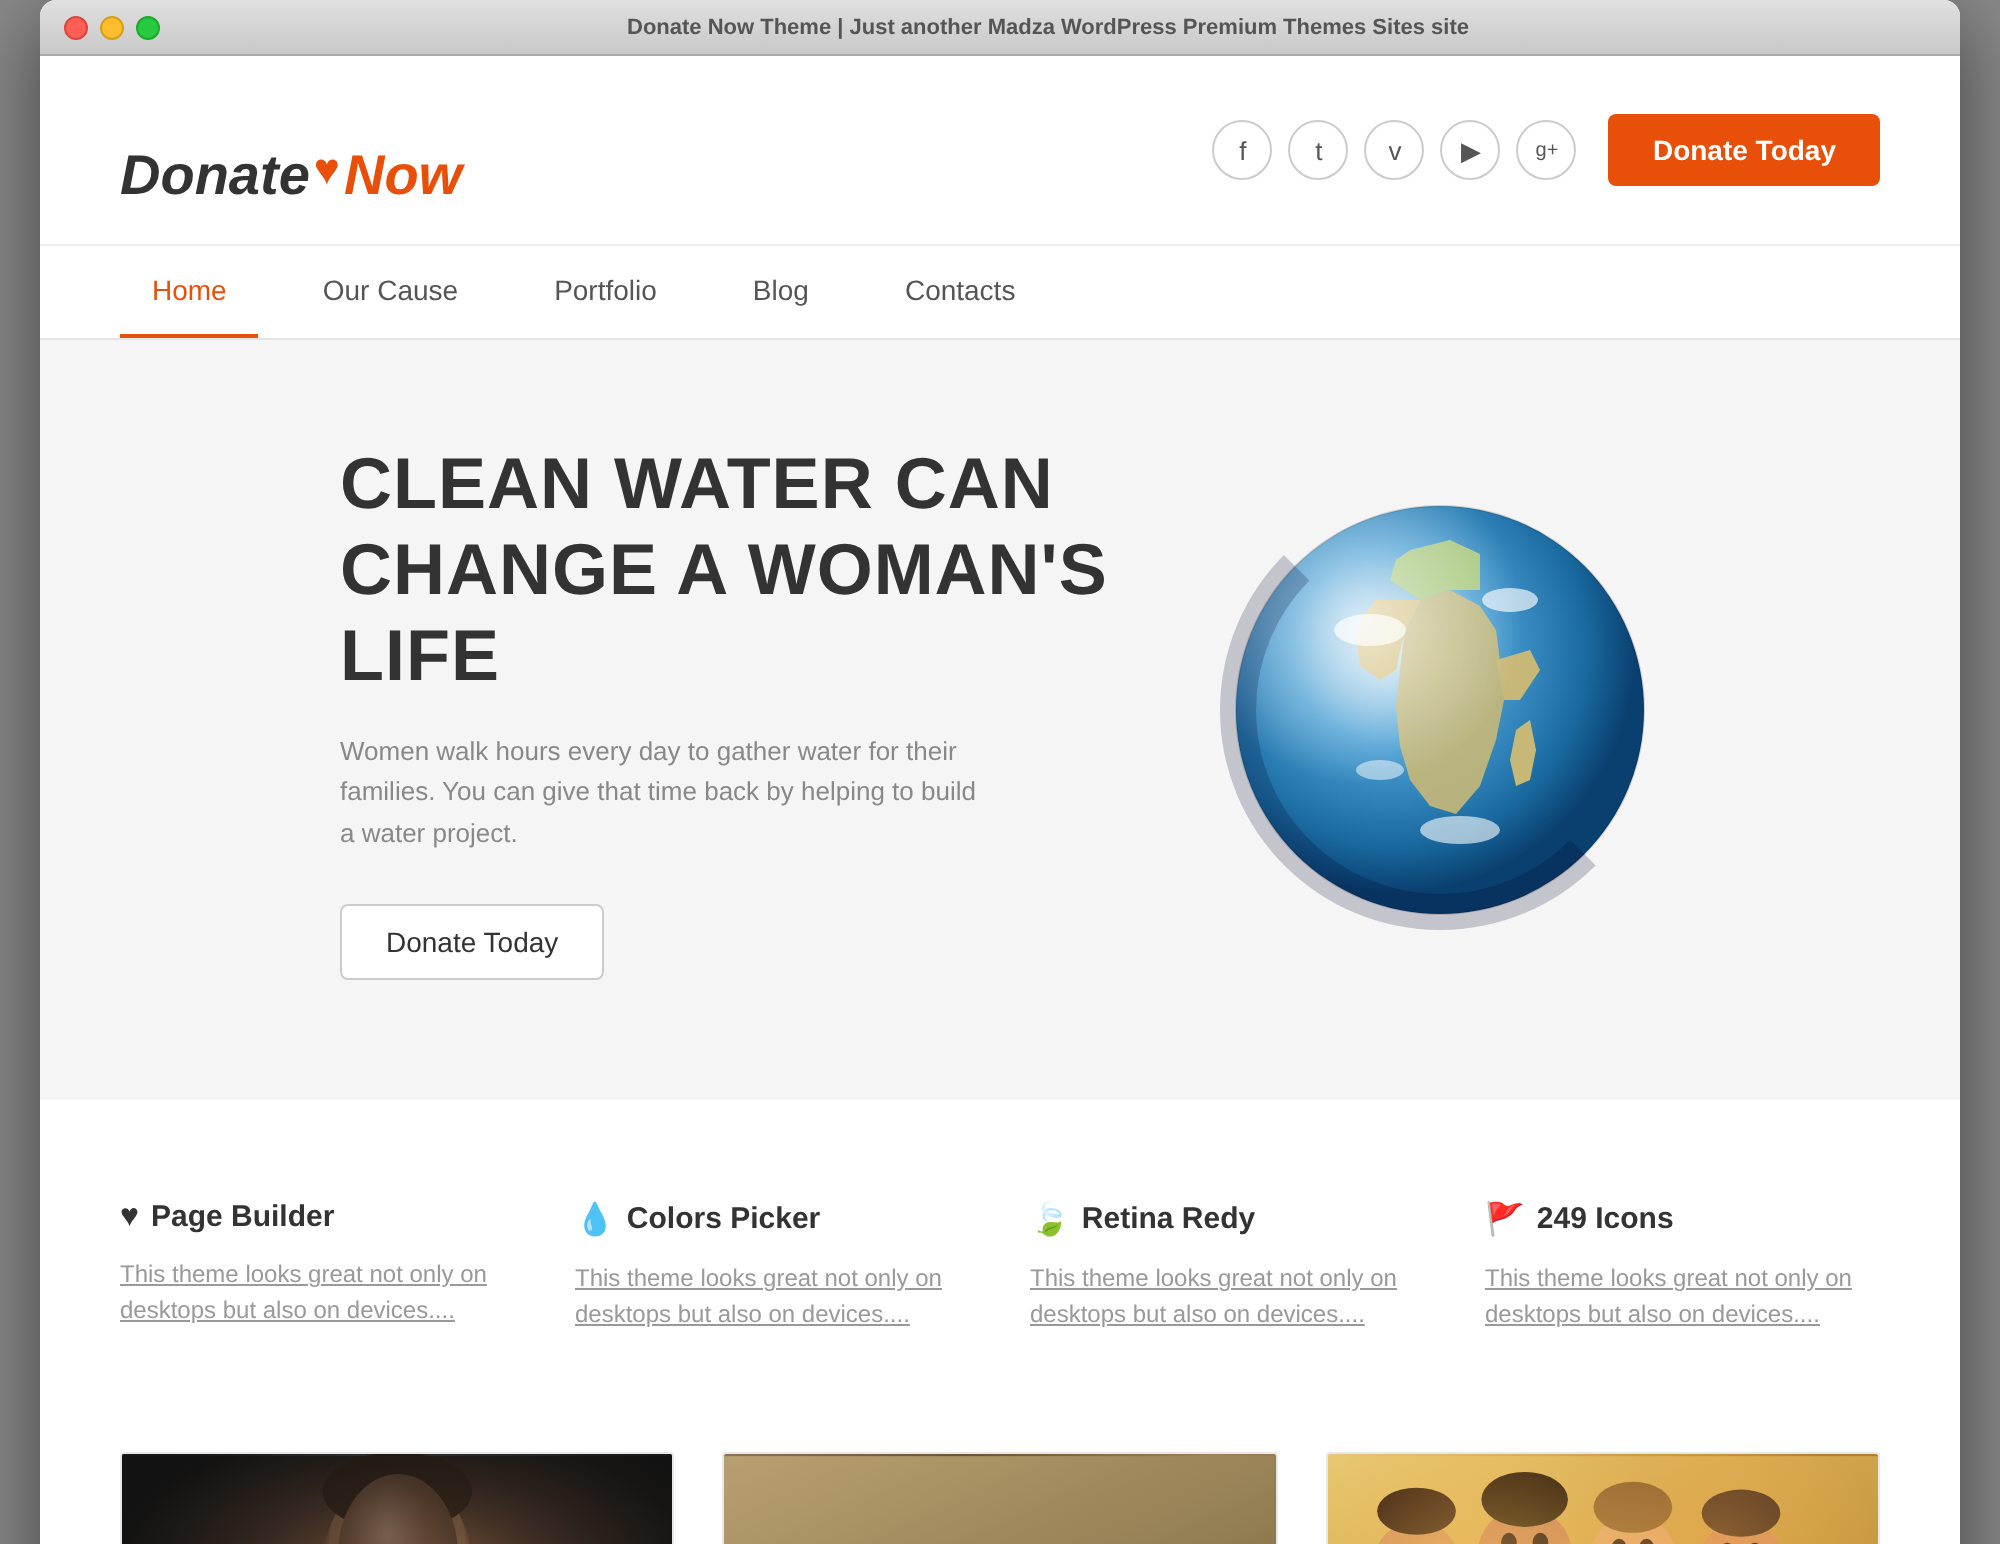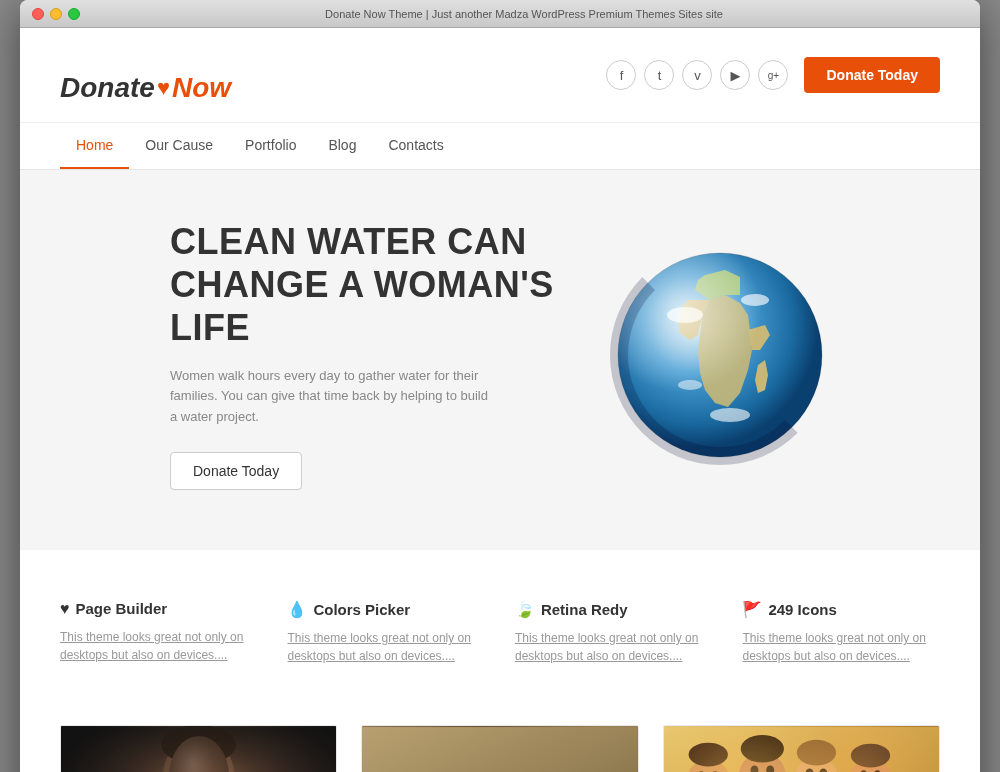--- a/index.html
+++ b/index.html
@@ -43,40 +43,41 @@
     .dot-red { background: #ff5f57; border: 1px solid #e0443e; }
     .dot-yellow { background: #febc2e; border: 1px solid #d4a017; }
     .dot-green { background: #28c840; border: 1px solid #1aab29; }
 
     .browser-url {
       flex: 1;
       text-align: center;
       font-size: 11px;
       color: #555;
       margin: 0 60px;
+      font-weight: bold;
     }
 
     .browser-body {
       background: #fff;
       overflow: hidden;
     }
 
     
     .site-header {
       background: #fff;
       padding: 18px 40px;
       display: flex;
       align-items: center;
       justify-content: space-between;
       border-bottom: 1px solid #eee;
     }
 
     .logo {
       display: flex;
-      align-items: center;
+      align-items: flex-start;
       font-size: 28px;
       font-weight: 700;
       color: #333;
       text-decoration: none;
       margin-top: 26px;
     }
 
     .logo-donate {
       color: #333;
       font-style: italic;
@@ -133,21 +134,21 @@
     
     .site-nav {
       background: #fff;
       border-bottom: 1px solid #e5e5e5;
       padding: 0 40px;
     }
 
     .nav-list {
       list-style: none;
       display: flex;
-      gap: 0;
+      gap: 16px;
     }
 
     .nav-item a {
       display: block;
       padding: 14px 16px;
       font-size: 14px;
       color: #555;
       text-decoration: none;
       border-bottom: 2px solid transparent;
     }

